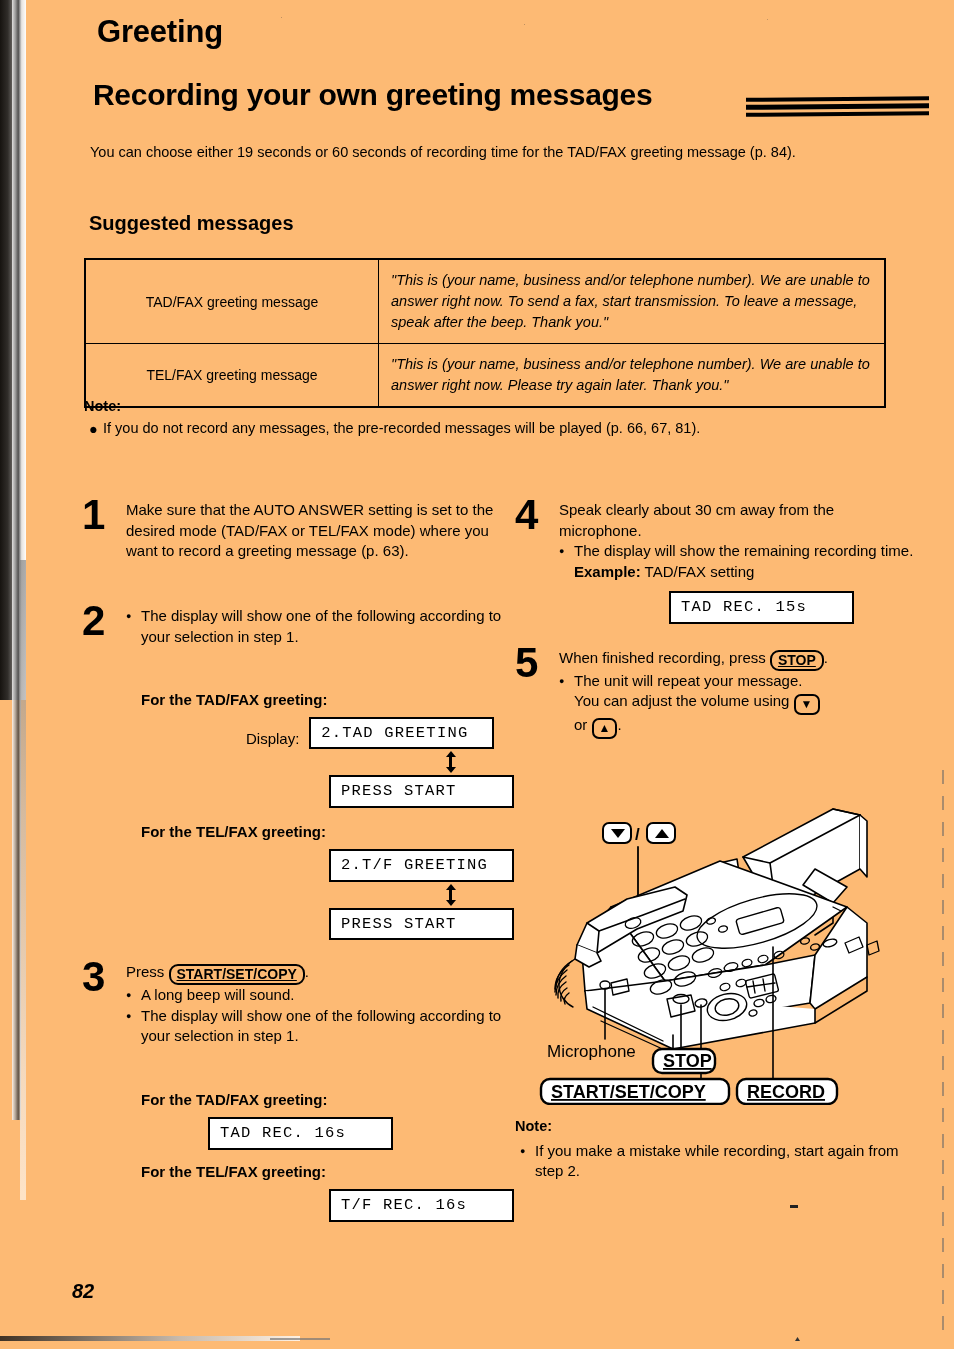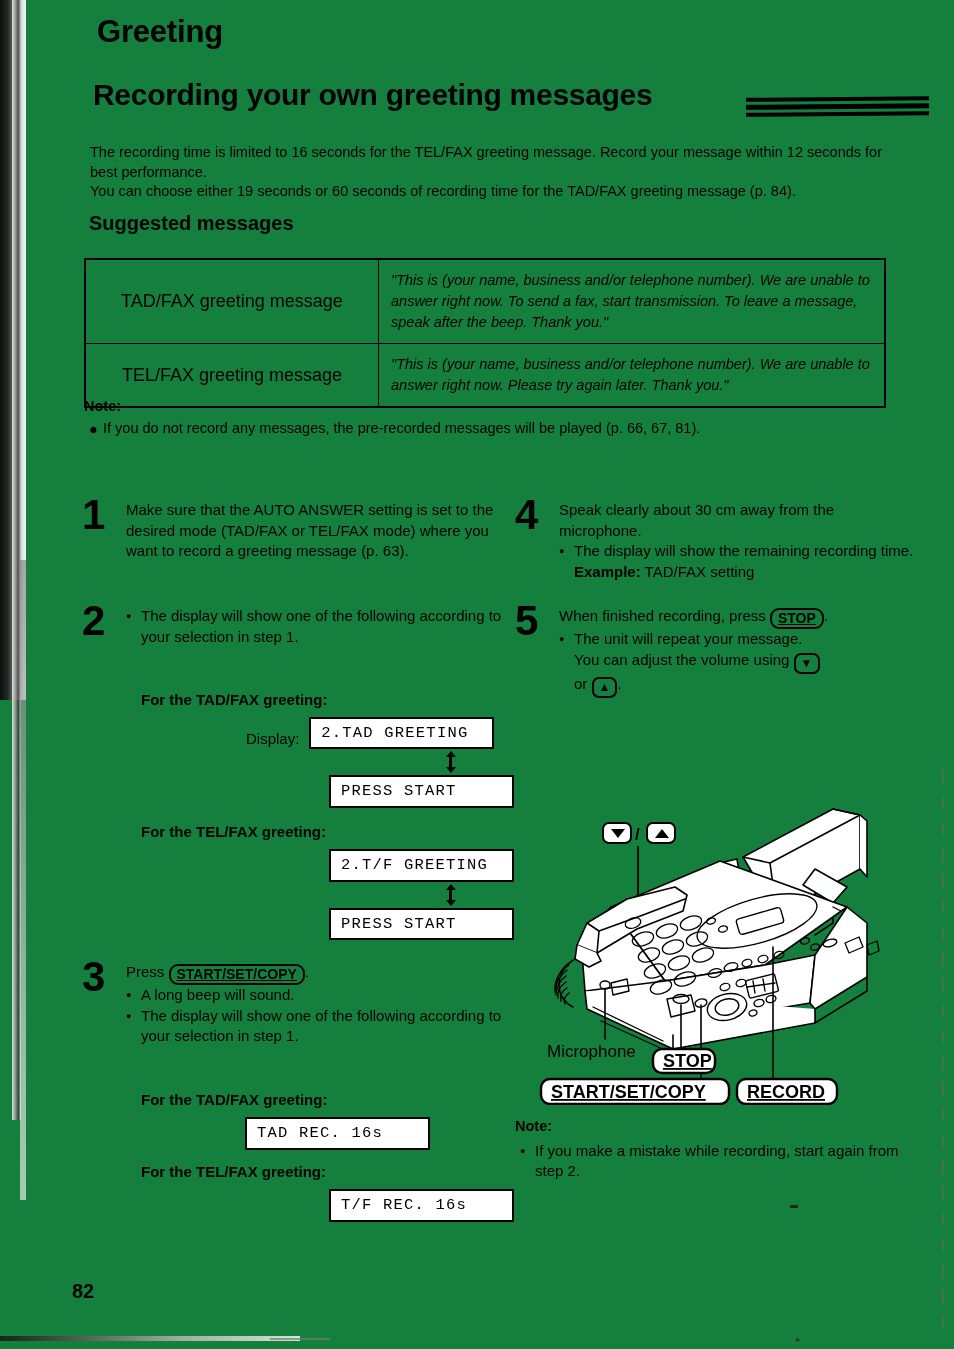--- a/index.html
+++ b/index.html
@@ -1,20 +1,20 @@
 <!DOCTYPE html>
 <html><head>
 <meta charset="utf-8">
 <style>
   html,body{margin:0;padding:0;background:#fff;}
   body{
     width:954px;height:1349px;position:relative;overflow:hidden;
     font-family:"Liberation Sans", sans-serif;color:#000;
   }
-  .page{position:absolute;inset:0;background:#15803d;}
+  .page{position:absolute;inset:0;background:#fdba74;}
 
   
   .bind-shadow{position:absolute;left:0;top:0;width:26px;height:700px;
     background:linear-gradient(to right,#0a0a0a 0%,#262626 30%,#8a8a8a 62%,#e8e8e8 85%,#fff 100%);
     opacity:.95;}
   .bind-shadow2{position:absolute;left:12px;top:0;width:9px;height:1120px;
     background:linear-gradient(to right,#ffffff 0%,#9a9a9a 40%,#3a3a3a 70%,#cccccc 100%);
     opacity:.8;}
   .bind-fade{position:absolute;left:20px;top:560px;width:6px;height:640px;
     background:linear-gradient(to bottom,#777,#bbb 40%,#eee 80%,#fff);opacity:.6;}
@@ -46,21 +46,21 @@
   .rule i:nth-child(2){height:5px;transform:skewY(-.5deg);}
   .rule i:nth-child(3){height:4px;transform:skewY(-.5deg);}
 
   .intro{position:absolute;left:90px;top:143px;width:806px;font-size:14.5px;line-height:19.5px;}
   .h-sub{position:absolute;left:89px;top:212px;font-size:20px;font-weight:bold;}
 
   
   .tbl{position:absolute;left:84px;top:258px;width:802px;border:2px solid #000;
     border-collapse:collapse;}
   .tbl td{border:1px solid #000;vertical-align:middle;padding:10px 12px;}
-  .tbl td.lbl{width:268px;font-size:18px;text-align:center;}
+  .tbl td.lbl{width:268px;font-size:14px;text-align:center;}
   .tbl td.msg{font-size:14.5px;font-style:italic;line-height:21px;}
 
   .note-h{position:absolute;left:84px;top:398px;font-size:14.5px;font-weight:bold;}
   .note-b{position:absolute;left:89px;top:419px;font-size:14.5px;line-height:19px;}
   .note-b .bul{position:absolute;left:0;top:1px;}
   .note-b span.txt{display:inline-block;margin-left:14px;}
 
   
   .colL{position:absolute;left:82px;top:500px;width:420px;}
   .colR{position:absolute;left:515px;top:500px;width:400px;}
@@ -86,21 +86,21 @@
   .arrow2{width:14px;margin:2px auto;position:relative;height:22px;}
   .arrow2 .sh{position:absolute;left:6px;top:3px;width:2.5px;height:16px;background:#000;}
   .arrow2 .up{position:absolute;left:2.5px;top:0;width:0;height:0;
     border-left:5px solid transparent;border-right:5px solid transparent;border-bottom:6px solid #000;}
   .arrow2 .dn{position:absolute;left:2.5px;bottom:0;width:0;height:0;
     border-left:5px solid transparent;border-right:5px solid transparent;border-top:6px solid #000;}
 
   .dispRow{display:flex;align-items:flex-end;margin-top:6px;}
   .dispRow .dlabel{font-size:15px;margin-right:10px;}
 
-  .page-no{position:absolute;left:72px;top:1280px;font-size:20px;font-weight:bold;}
+  .page-no{position:absolute;left:72px;top:1280px;font-size:20px;font-style:italic;font-weight:bold;}
 
   
   .fax{position:absolute;left:515px;top:795px;width:425px;height:310px;}
   .fax svg{display:block;}
 
   .noteR-h{position:absolute;left:515px;top:1118px;font-size:14.5px;font-weight:bold;}
   .noteR-b{position:absolute;left:520px;top:1141px;width:380px;font-size:15px;line-height:20px;}
   .noteR-b .bul{position:absolute;left:0;top:0;font-size:9px;line-height:21px;}
   .noteR-b .txt{display:inline-block;margin-left:15px;}
 </style>
@@ -121,21 +121,20 @@
 
   <div class="h-greeting">Greeting</div>
   <div class="h-main">Recording your own greeting messages</div>
   <div class="rule">
       <i></i>
       <i></i>
       <i></i>
     </div>
 
   <div class="intro">
-    <div>The recording time is limited to 16 seconds for the TEL/FAX greeting message. Record your message within 12 seconds for best performance.</div>
     <div>You can choose either 19 seconds or 60 seconds of recording time for the TAD/FAX greeting message (p. 84).</div>
   </div>
 
   <div class="h-sub">Suggested messages</div>
 
   <table class="tbl">
     <tbody>
         <tr>
       <td class="lbl">TAD/FAX greeting message</td>
       <td class="msg">"This is (your name, business and/or telephone number). We are unable to answer right now. To send a fax, start transmission. To leave a message, speak after the beep. Thank you."</td>
@@ -201,41 +200,44 @@
     <div class="step" style="margin-top:22px;">
       <div class="num">3</div>
       <div class="body">
         <div>
           <span>Press</span>
           <span class="chip"><u>START/SET/COPY</u></span><span>.</span>
         </div>
         <div class="bul-line">A long beep will sound.</div>
         <div class="bul-line">The display will show one of the following according to your selection in step 1.</div>
         <div class="b" style="margin-left:15px;">For the TAD/FAX greeting:</div>
-        <div style="margin-left:119px;margin-top:7px;">
+        <div style="margin-left:82px;margin-top:7px;">
           <span class="lcd" style="display:inline-block;width:185px;">TAD    REC.    16s</span>
         </div>
         <div class="b" style="margin-left:15px;margin-top:12px;">For the TEL/FAX greeting:</div>
         <div style="margin-left:203px;margin-top:7px;">
           <span class="lcd" style="display:inline-block;width:185px;">T/F    REC.    16s</span>
         </div>
       </div>
     </div>
   </div>
 
   <div class="colR">
 
     <div class="step">
       <div class="num">4</div>
       <div class="body">
         <div>Speak clearly about 30 cm away from the microphone.</div>
         <div class="bul-line">The display will show the remaining recording time.</div>
         <div style="margin-left:15px;">
           <span class="b">Example:</span>
           <span>TAD/FAX setting</span>
+        </div>
+        <div style="margin-left:110px;margin-top:9px;">
+          <span class="lcd" style="display:inline-block;width:185px;">TAD    REC.    15s</span>
         </div>
       </div>
     </div>
 
     <div class="step" style="margin-top:24px;">
       <div class="num">5</div>
       <div class="body">
         <div>
           <span>When finished recording, press</span>
           <span class="chip"><u>STOP</u></span><span>.</span>

